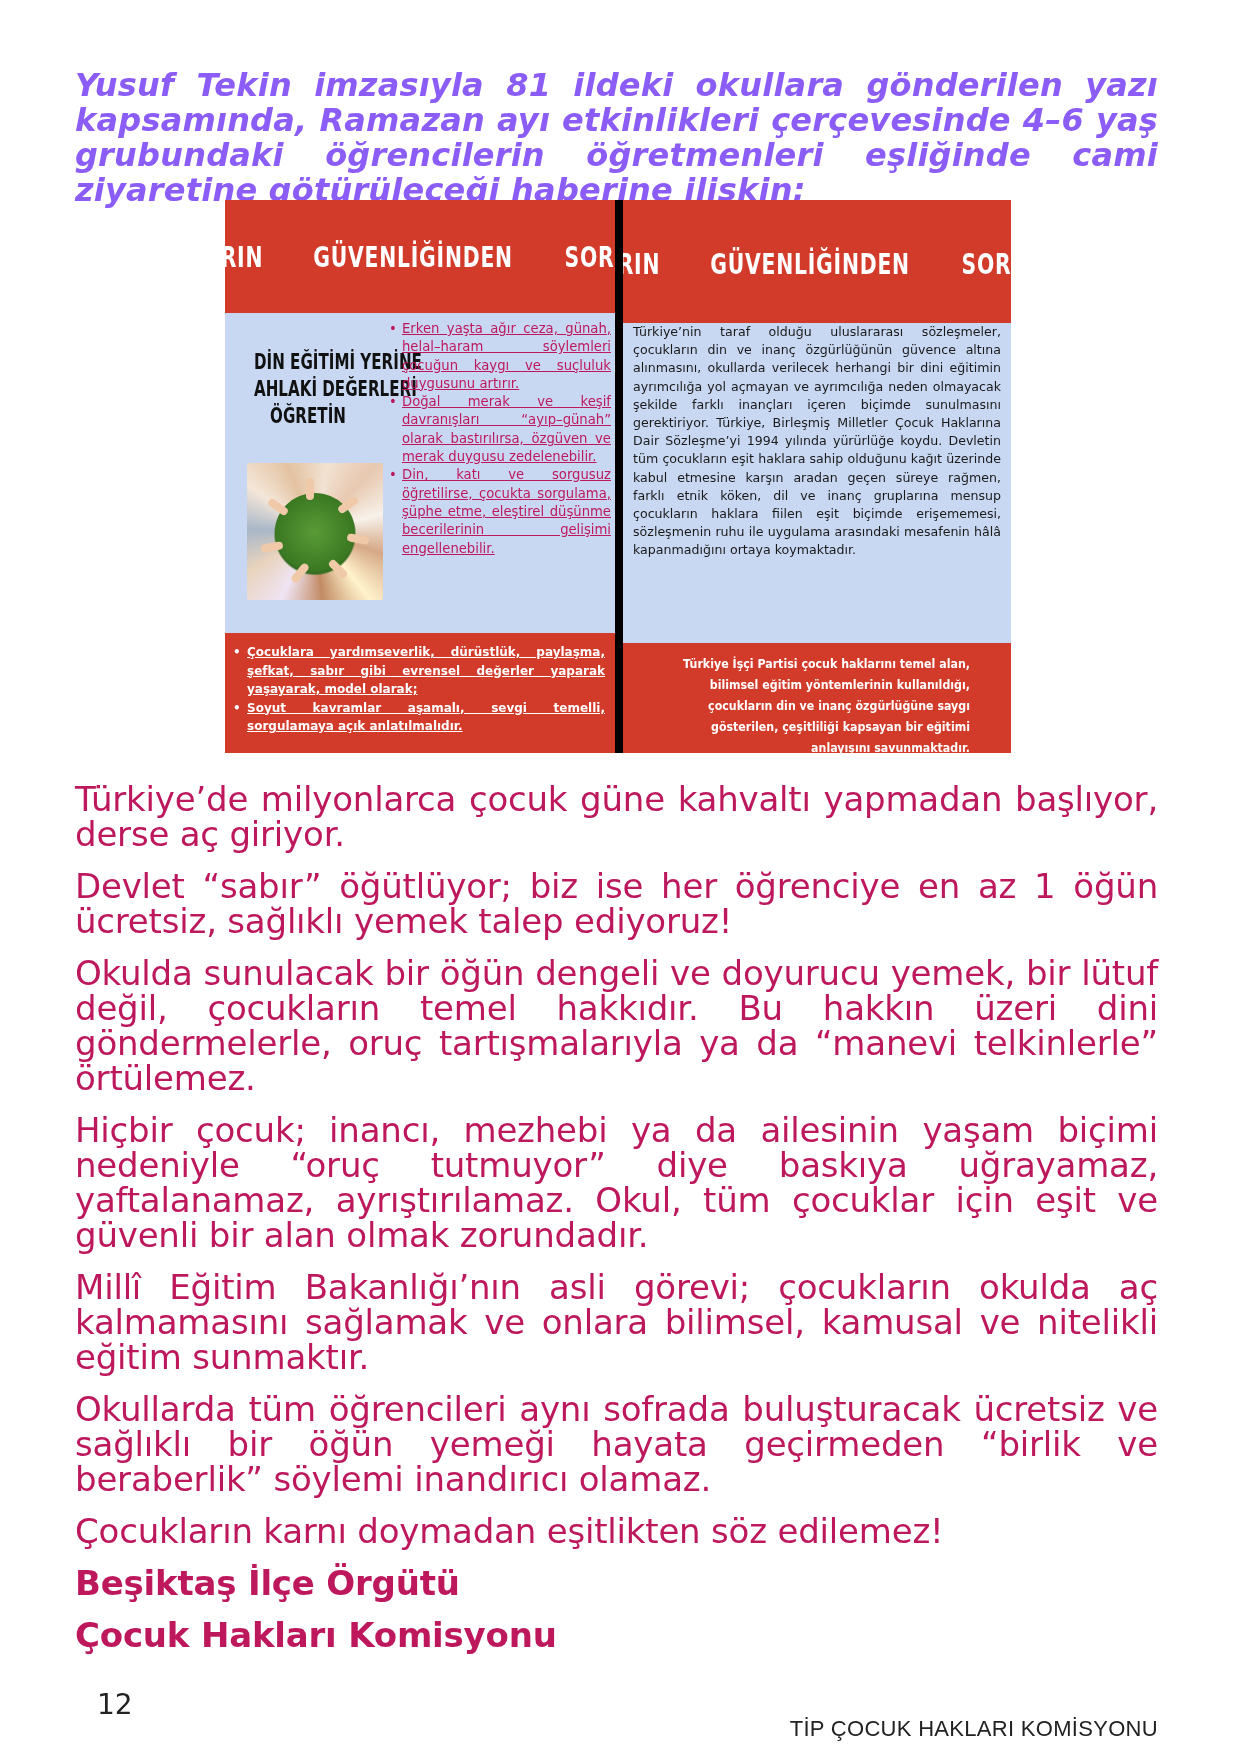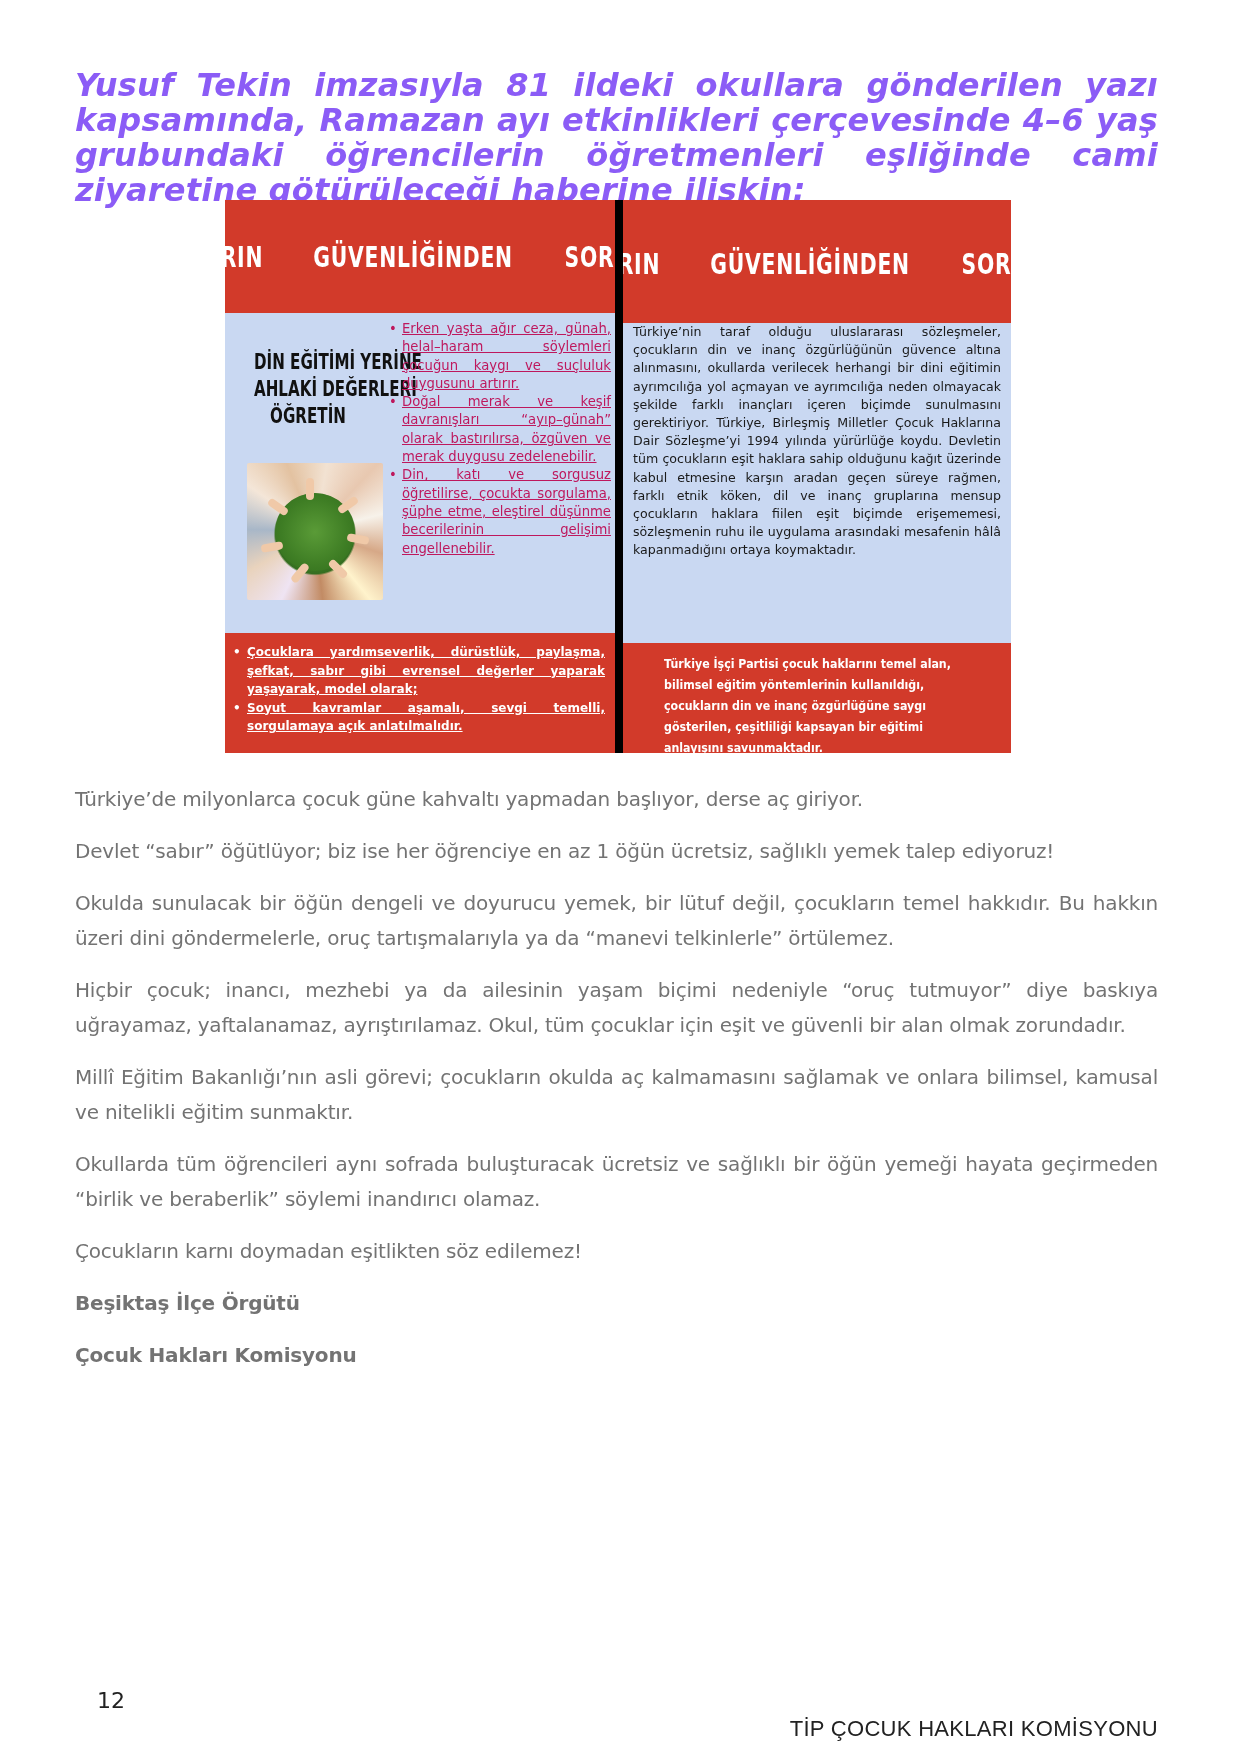--- a/index.html
+++ b/index.html
@@ -23,26 +23,26 @@
   .photo .grass { position:absolute; left:28px; top:30px; width:80px; height:78px; border-radius:50%; background:radial-gradient(circle, #5a9b37 0, #3e7d24 60%, #2f6a1b 100%); }
   .photo .hand { position:absolute; width:22px; height:8px; background:#f0c9a8; border-radius:4px; }
   .bullets { position:absolute; left:156px; top:112px; width:222px; margin:8px; padding:0; list-style:none; font-family:"DejaVu Sans", sans-serif; font-size:13.2px; line-height:18.3px; color:#be185d;text-decoration:underline; }
   .bullets li { position:relative; padding-left:13px; text-align:justify; text-align-last:left; }
   .bullets li::before { content:"•"; position:absolute; left:0; top:0; }
   .left-foot { position:absolute; left:0; right:0; top:433px; height:138px; background:#d23a2a; color:#fff;text-decoration:underline; }
   .left-foot ul { margin:0; padding:10px 10px 0 8px; list-style:none; font-family:"DejaVu Sans", sans-serif; font-weight:bold; font-size:12px; line-height:18.5px; }
   .left-foot li { position:relative; padding-left:14px; text-align:justify; text-align-last:left; transform-origin:left top; }
   .left-foot li::before { content:"•"; position:absolute; left:0; }
   .right-body { position:absolute; left:10px; top:97px; width:368px; font-family:"DejaVu Sans", sans-serif; font-size:12.6px; line-height:18.2px; color:#1a1a1a; text-align:justify; text-align-last:left; padding-top:26px; }
-  .right-foot { position:absolute; left:0; right:0; top:443px; height:110px; background:#d23a2a; color:#fff; font-family:"DejaVu Sans", sans-serif; font-weight:bold; font-size:13px; line-height:21px; text-align:left; padding:10px 14px 0; box-sizing:border-box; }
+  .right-foot { position:absolute; left:0; right:0; top:443px; height:110px; background:#d23a2a; color:#fff; font-family:"DejaVu Sans", sans-serif; font-weight:bold; font-size:13px; line-height:21px; text-align:right; padding:10px 14px 0; box-sizing:border-box; }
   .right-foot span { display:inline-block; transform:scaleX(0.85); }
-  .body { position:absolute; left:75px; top:782px; width:1083px; font-family:"DejaVu Sans", sans-serif; font-weight:normal; font-size:20px; line-height:35px; color:#737373; }
+  .body { position:absolute; left:75px; top:782px; width:1083px; font-family:"DejaVu Sans", sans-serif; font-weight:normal; font-size:34px; line-height:35px; color:#be185d; }
   .body p { margin:0 0 17px 0; text-align:justify; text-align-last:left; letter-spacing:-0.2px; }
   .body p.sig { font-weight:bold; margin-bottom:17px; }
-  .footer-num { position:absolute; left:97px; top:1688px; font-family:"DejaVu Sans", sans-serif; font-size:22px; color:#222; }
+  .footer-num { position:absolute; left:97px; top:1688px; font-family:"DejaVu Sans", sans-serif; font-size:28px; color:#222; }
   .footer-title { position:absolute; right:83px; top:1716px; font-family:Liberation Sans, sans-serif; font-size:22px; color:#222; letter-spacing:0.3px; }
 </style>
 </head>
 <body>
 
 <div class="page">
 
   <div class="intro">Yusuf Tekin imzasıyla 81 ildeki okullara gönderilen yazı kapsamında, Ramazan ayı etkinlikleri çerçevesinde 4–6 yaş grubundaki öğrencilerin öğretmenleri eşliğinde cami ziyaretine götürüleceği haberine ilişkin;</div>
 
   <div class="figure">

